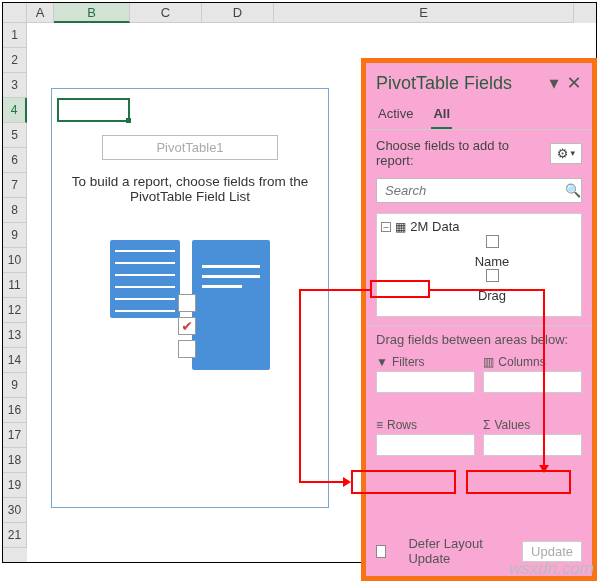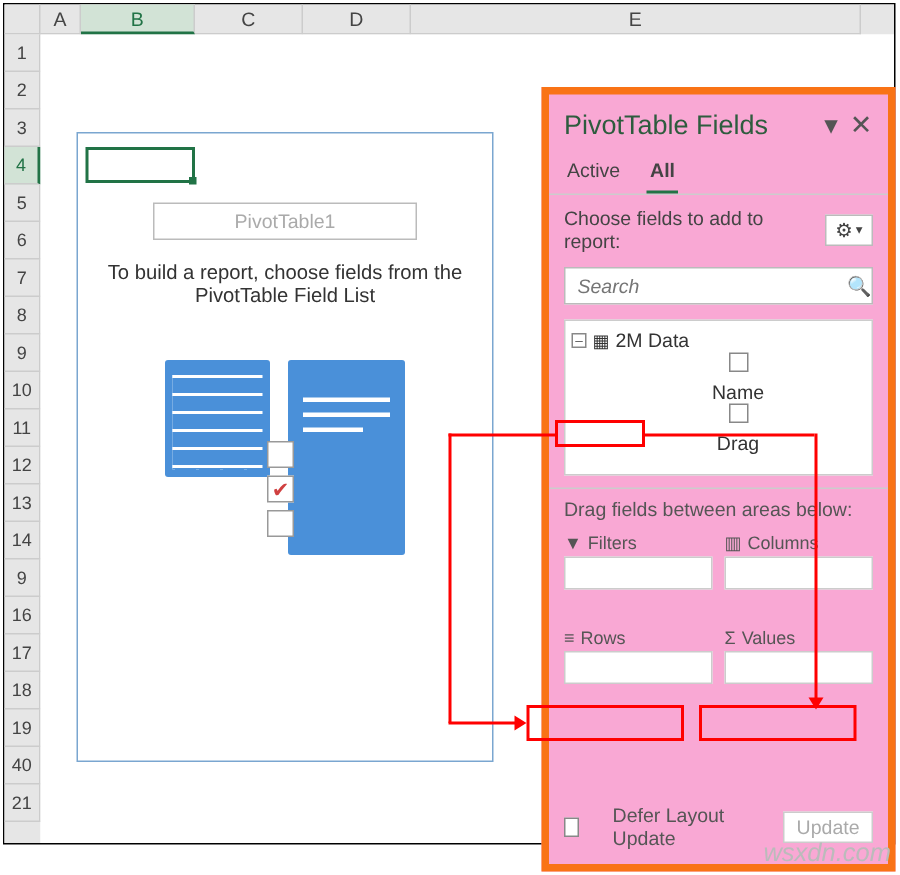--- a/index.html
+++ b/index.html
@@ -363,21 +363,21 @@
       <div class="rn">10</div>
       <div class="rn">11</div>
       <div class="rn">12</div>
       <div class="rn">13</div>
       <div class="rn">14</div>
       <div class="rn">9</div>
       <div class="rn">16</div>
       <div class="rn">17</div>
       <div class="rn">18</div>
       <div class="rn">19</div>
-      <div class="rn">40</div>
+      <div class="rn">30</div>
       <div class="rn">21</div>
     </div>
 
     <div class="grid-area">
 
       <div class="pivot-placeholder">
         <div class="title-pill">PivotTable1</div>
         <div class="instr">To build a report, choose fields from the PivotTable Field List</div>
         <div class="report-illustration">
           <div class="illus-table"></div>

